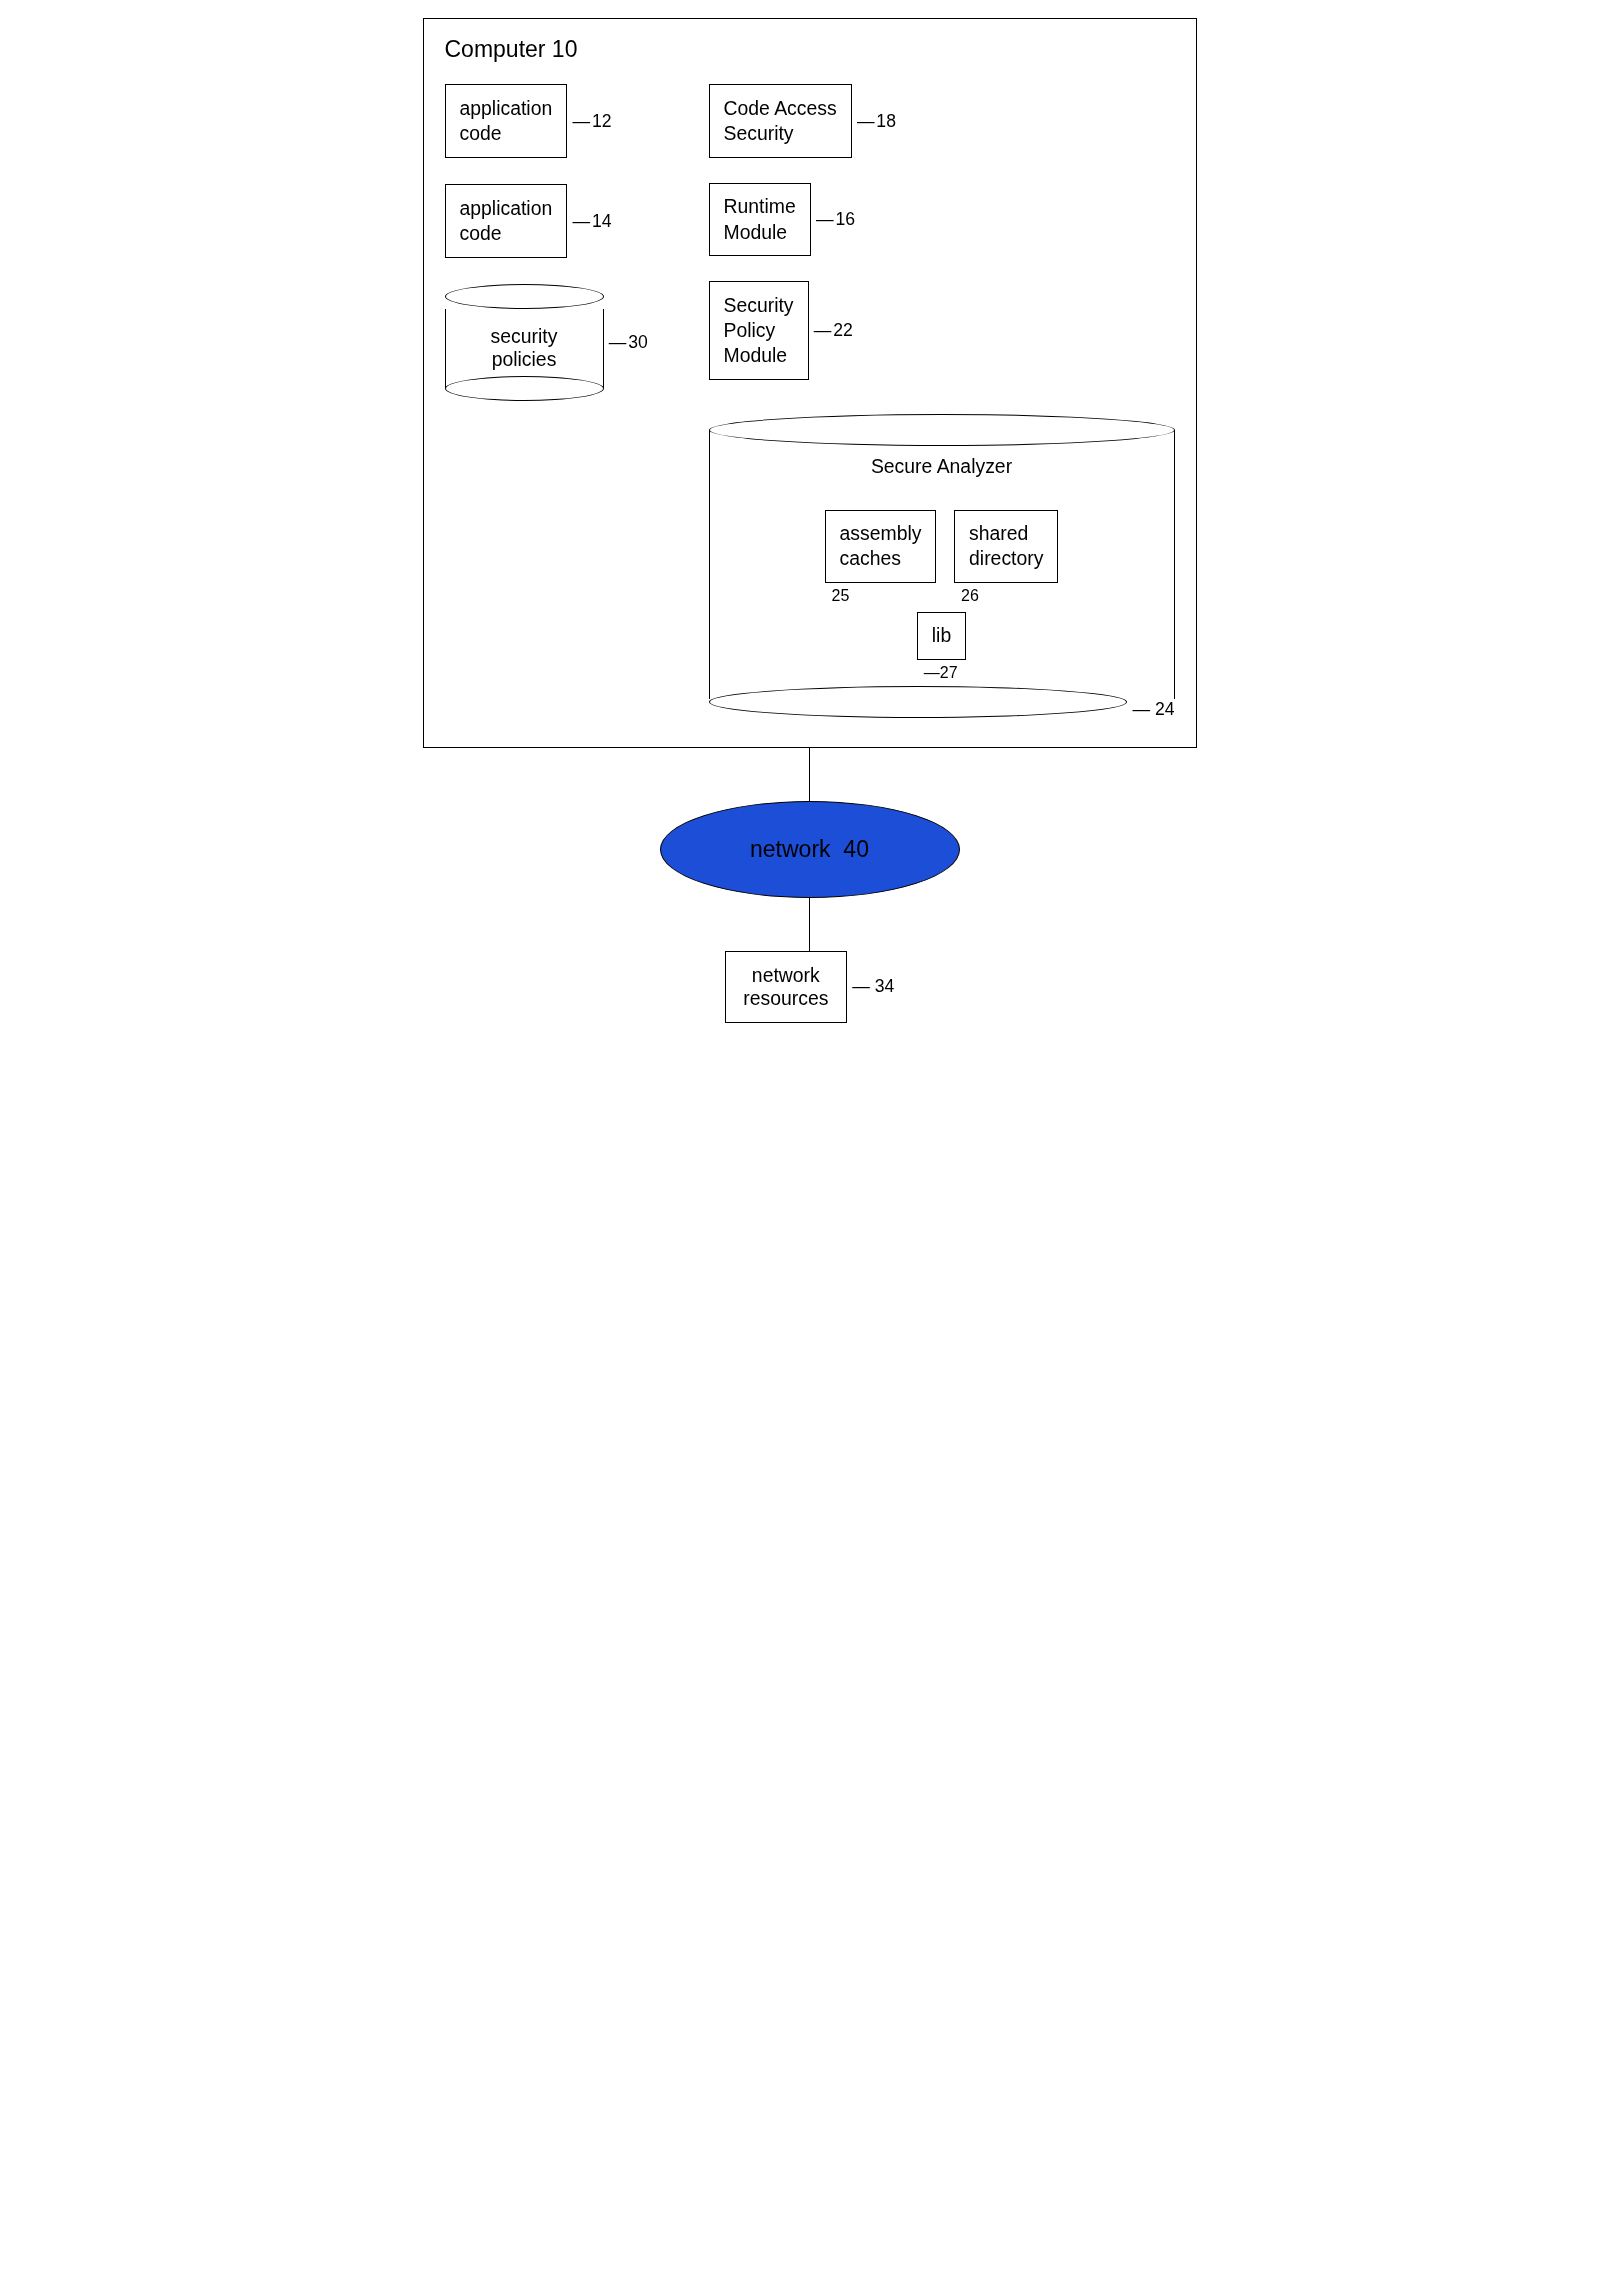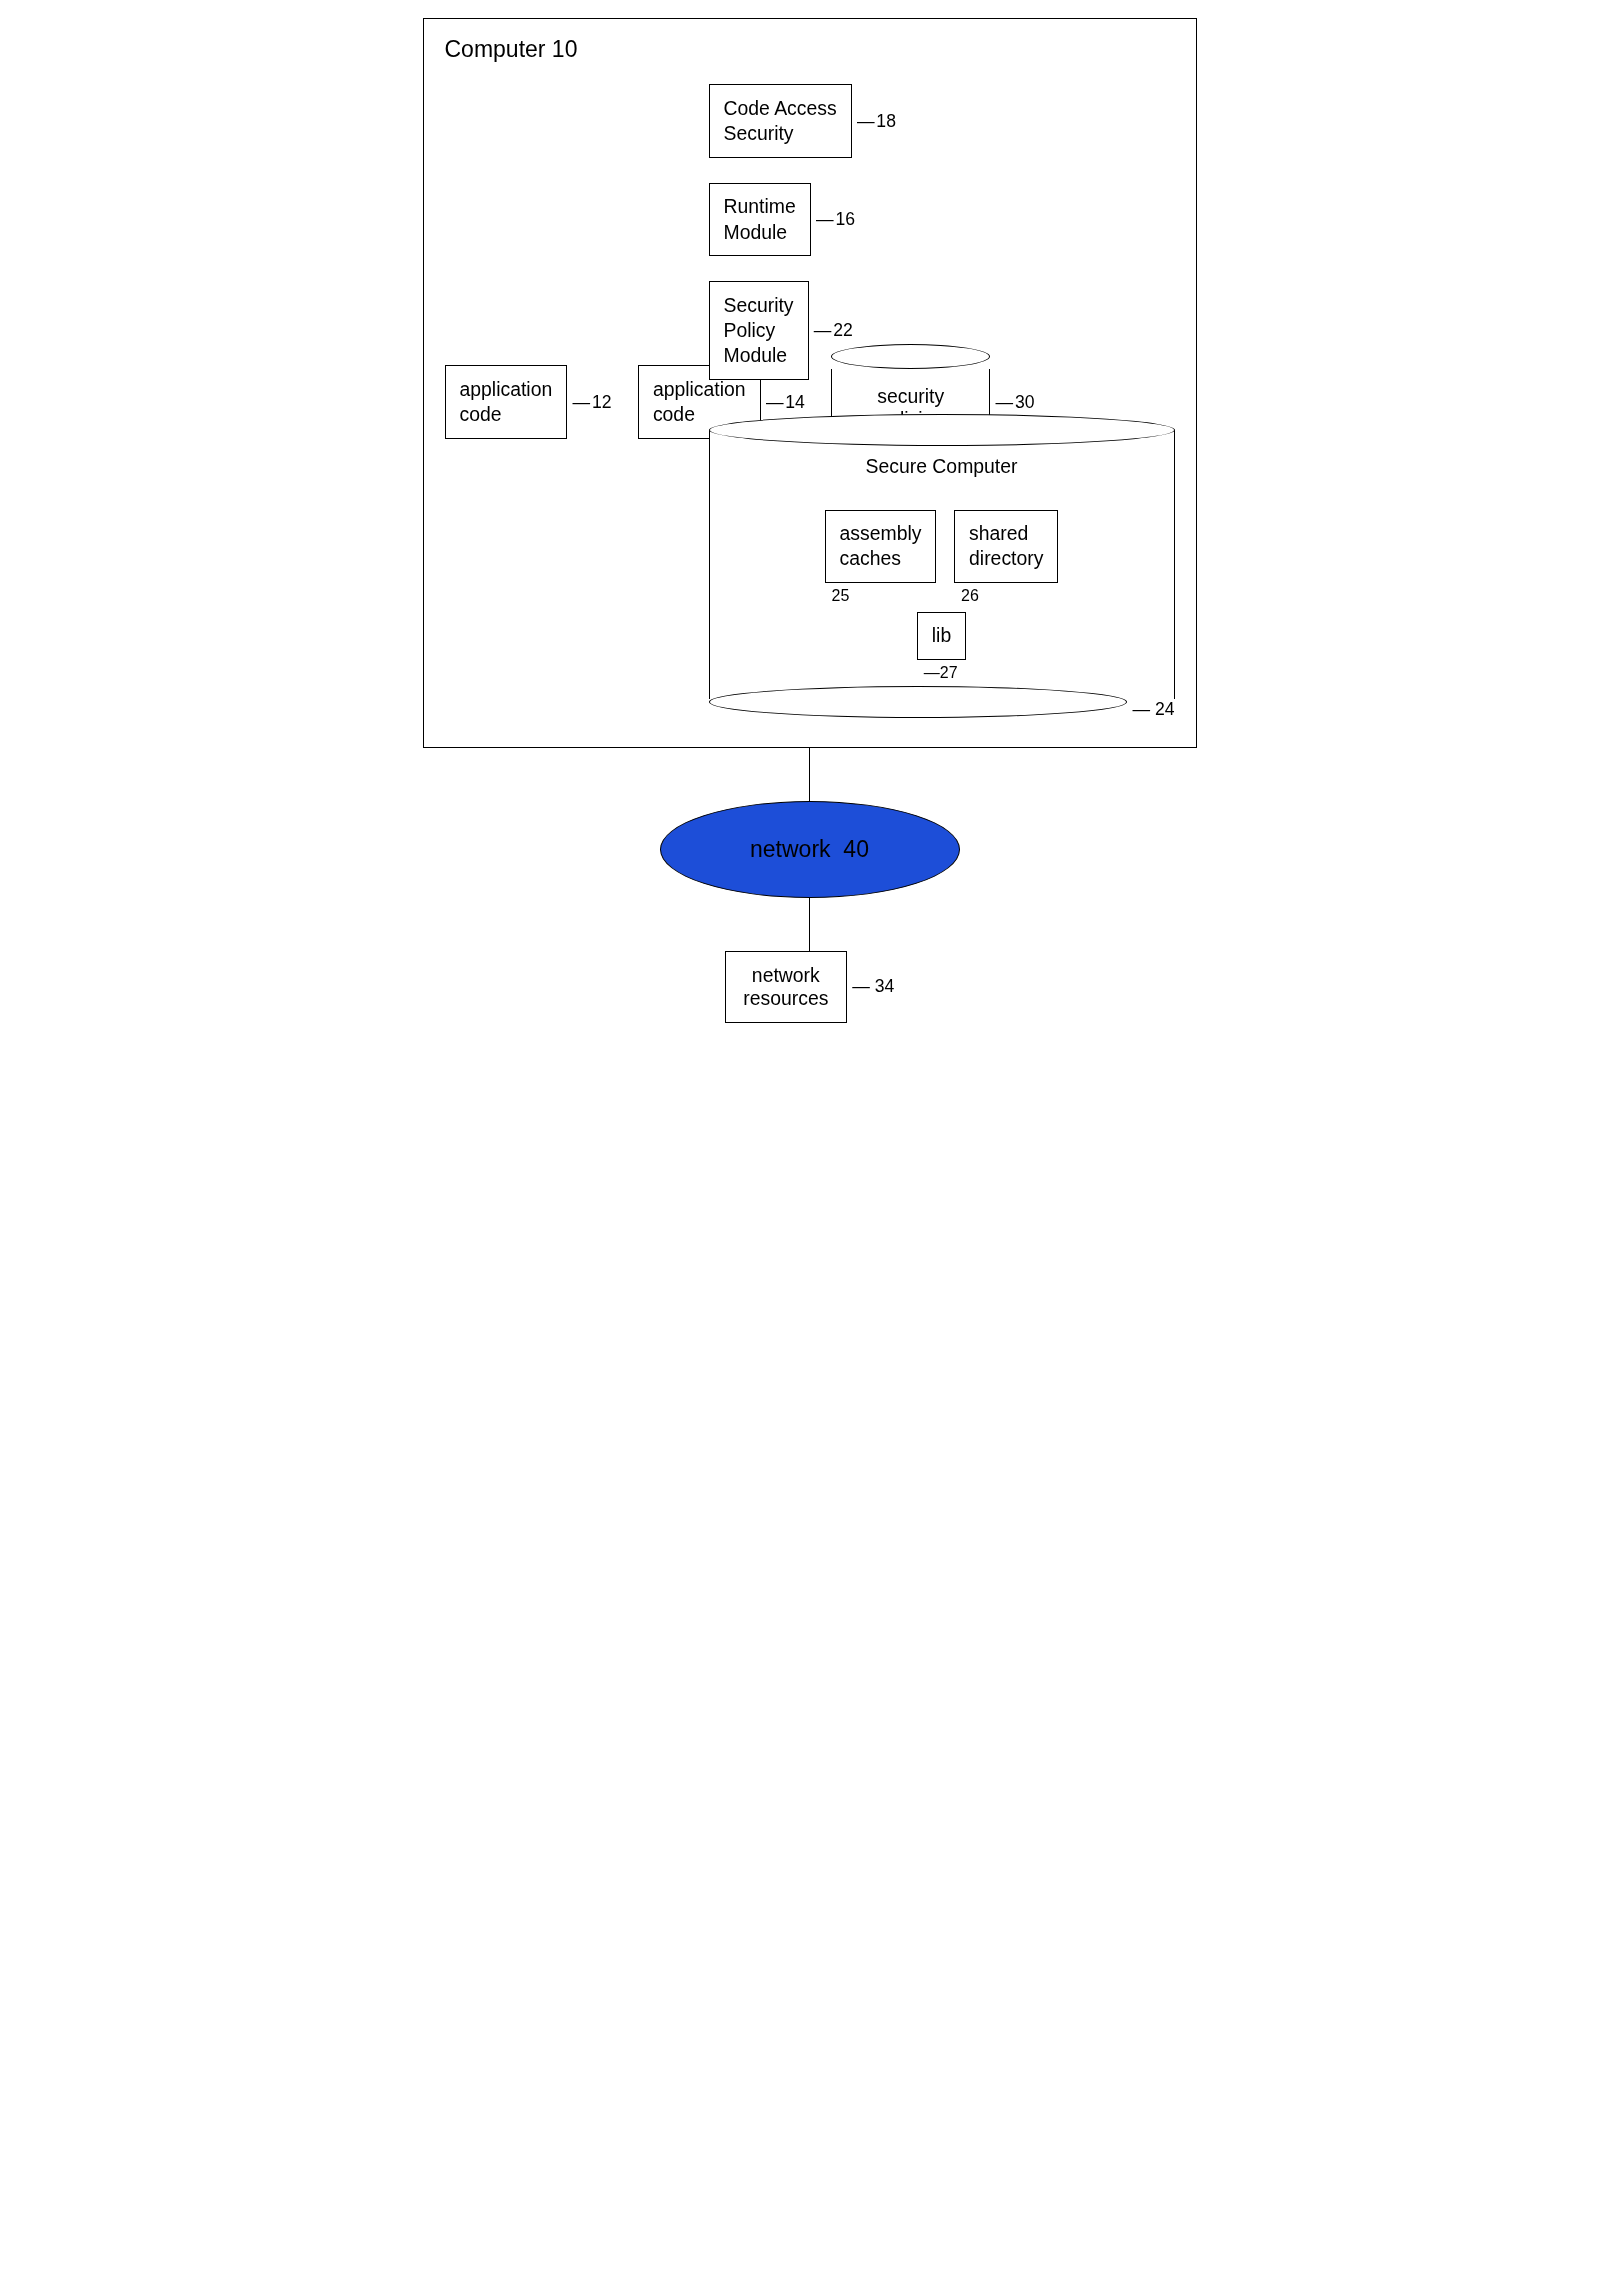--- a/index.html
+++ b/index.html
@@ -27,21 +27,21 @@
       font-weight: normal;
       margin-bottom: 21px;
     }
     
     .main-content {
       display: flex;
       gap: 35px;
     }
     .left-column {
       display: flex;
-      flex-direction: row;
+      flex-direction: column;
       gap: 26.4px;
       width: 229px;
       flex-shrink: 0;
     }
     .right-column {
       display: flex;
       flex-direction: column;
       gap: 25px;
       flex: 1;
     }
@@ -258,21 +258,21 @@
           <div class="rect-box">
             <span>Security<br>Policy<br>Module</span>
           </div>
           <span class="label-num">22</span>
         </div>
 
 
         <div class="secure-resources">
           <div class="secure-resources-ellipse-top"></div>
           <div class="secure-resources-body">
-            <div class="secure-resources-title">Secure Computer</div>
+            <div class="secure-resources-title">Secure Analyzer</div>
 
             <div class="sr-inner-row">
 
               <div class="sr-labeled">
                 <div class="rect-box">
                   <span>assembly<br>caches</span>
                 </div>
                 <span class="sr-num">25</span>
               </div>
 

